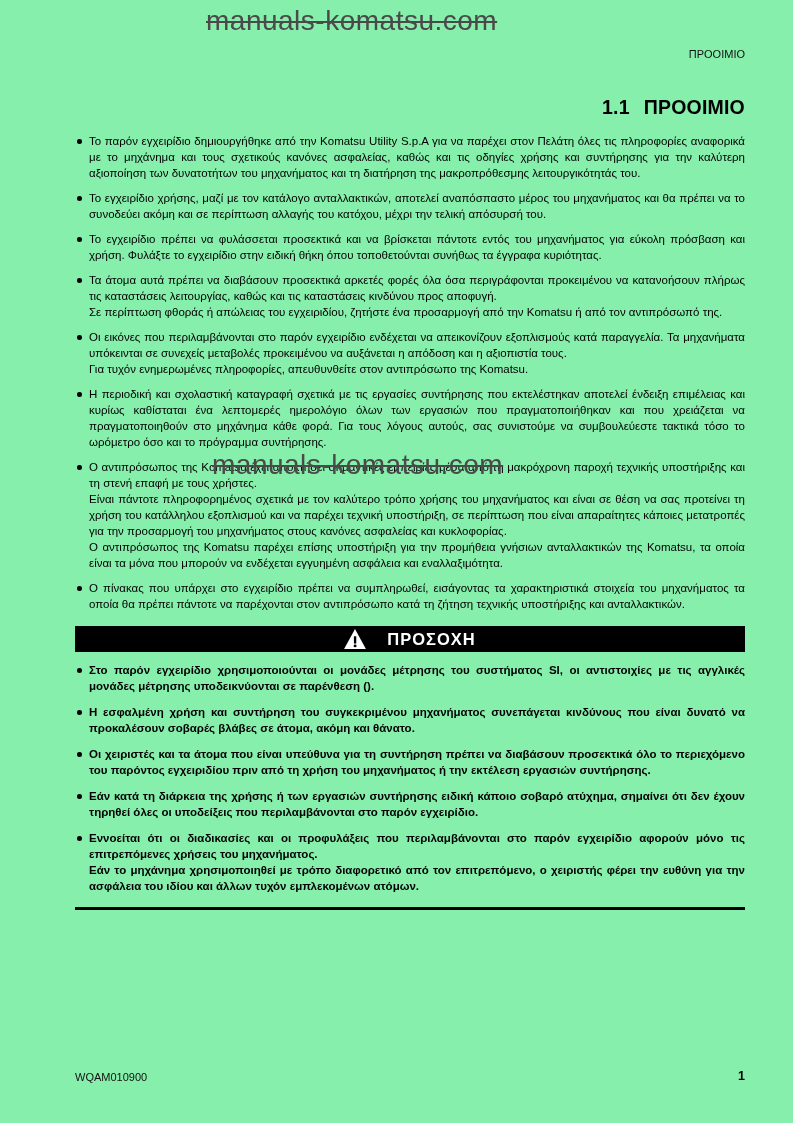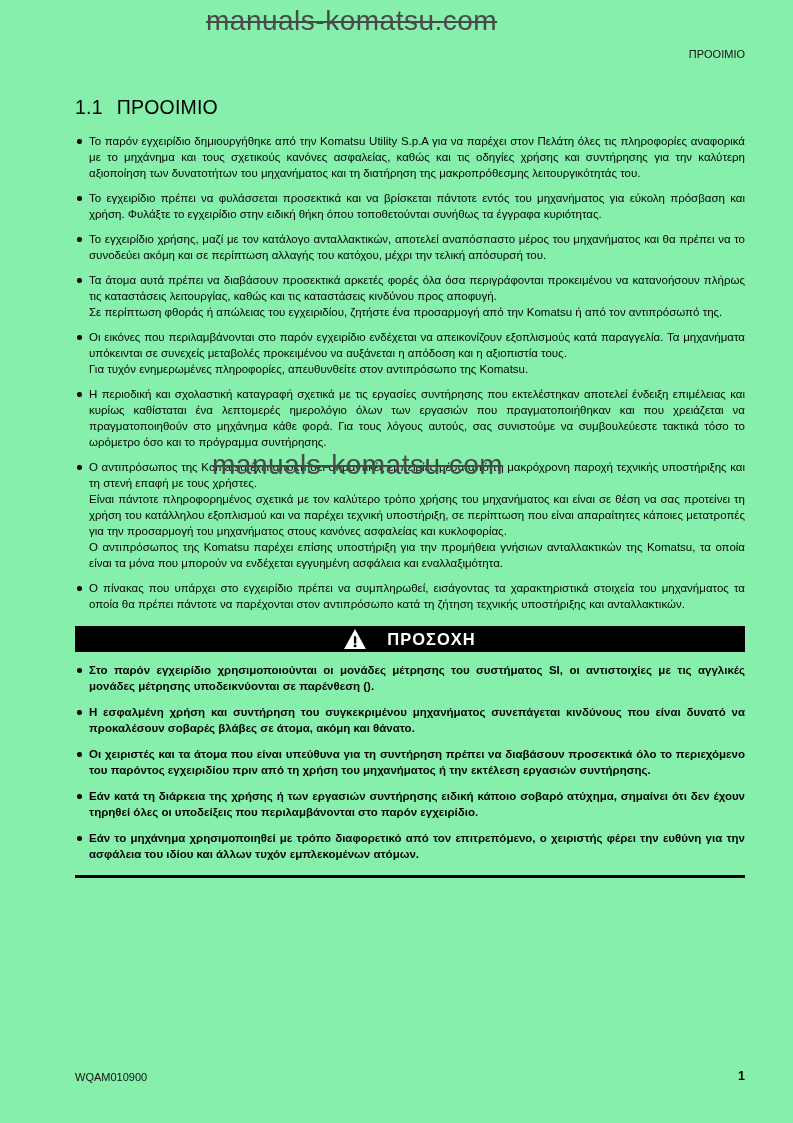--- a/index.html
+++ b/index.html
@@ -28,22 +28,23 @@
     z-index:5;
     pointer-events:none;
   }
   .watermark.top   { left:206px; top:5px; }
   .watermark.mid   { left:212px; top:449px; }
   .content {
     position:absolute; left:75px; top:96px; width:670px;
   }
   .doc-title {
     margin:0 0 14px 0;
-    font-size:19.5px; font-weight:normal;
+    font-size:19.5px; font-weight:bold;
     letter-spacing:0.2px;
+    text-align:right;
   }
   .doc-title .num { margin-right:14px; }
   ul.bullets { list-style:none; margin:0; padding:0; }
   ul.bullets > li {
     position:relative;
     padding-left:14px;
     margin-bottom:9px;
     font-size:11.5px;
     line-height:16px;
     text-align:justify;
@@ -92,24 +93,24 @@
 
     <h1 class="doc-title">
       <span class="num">1.1</span><span>ΠΡΟΟΙΜΙΟ</span>
     </h1>
 
     <ul class="bullets">
       <li>
         <p>Το παρόν εγχειρίδιο δημιουργήθηκε από την Komatsu Utility S.p.A για να παρέχει στον Πελάτη όλες τις πληροφορίες αναφορικά με το μηχάνημα και τους σχετικούς κανόνες ασφαλείας, καθώς και τις οδηγίες χρήσης και συντήρησης για την καλύτερη αξιοποίηση των δυνατοτήτων του μηχανήματος και τη διατήρηση της μακροπρόθεσμης λειτουργικότητάς του.</p>
       </li>
       <li>
-        <p>Το εγχειρίδιο πρέπει να φυλάσσεται προσεκτικά και να βρίσκεται πάντοτε εντός του μηχανήματος για εύκολη πρόσβαση και χρήση. Φυλάξτε το εγχειρίδιο στην ειδική θήκη όπου τοποθετούνται συνήθως τα έγγραφα κυριότητας.</p>
+        <p>Το εγχειρίδιο χρήσης, μαζί με τον κατάλογο ανταλλακτικών, αποτελεί αναπόσπαστο μέρος του μηχανήματος και θα πρέπει να το συνοδεύει ακόμη και σε περίπτωση αλλαγής του κατόχου, μέχρι την τελική απόσυρσή του.</p>
       </li>
       <li>
-        <p>Το εγχειρίδιο χρήσης, μαζί με τον κατάλογο ανταλλακτικών, αποτελεί αναπόσπαστο μέρος του μηχανήματος και θα πρέπει να το συνοδεύει ακόμη και σε περίπτωση αλλαγής του κατόχου, μέχρι την τελική απόσυρσή του.</p>
+        <p>Το εγχειρίδιο πρέπει να φυλάσσεται προσεκτικά και να βρίσκεται πάντοτε εντός του μηχανήματος για εύκολη πρόσβαση και χρήση. Φυλάξτε το εγχειρίδιο στην ειδική θήκη όπου τοποθετούνται συνήθως τα έγγραφα κυριότητας.</p>
       </li>
       <li>
         <p>Τα άτομα αυτά πρέπει να διαβάσουν προσεκτικά αρκετές φορές όλα όσα περιγράφονται προκειμένου να κατανοήσουν πλήρως τις καταστάσεις λειτουργίας, καθώς και τις καταστάσεις κινδύνου προς αποφυγή.</p>
         <p>Σε περίπτωση φθοράς ή απώλειας του εγχειριδίου, ζητήστε ένα προσαρμογή από την Komatsu ή από τον αντιπρόσωπό της.</p>
       </li>
       <li>
         <p>Οι εικόνες που περιλαμβάνονται στο παρόν εγχειρίδιο ενδέχεται να απεικονίζουν εξοπλισμούς κατά παραγγελία. Τα μηχανήματα υπόκεινται σε συνεχείς μεταβολές προκειμένου να αυξάνεται η απόδοση και η αξιοπιστία τους.</p>
         <p>Για τυχόν ενημερωμένες πληροφορίες, απευθυνθείτε στον αντιπρόσωπο της Komatsu.</p>
       </li>
       <li>
@@ -143,20 +144,21 @@
       <li>
         <p>Η εσφαλμένη χρήση και συντήρηση του συγκεκριμένου μηχανήματος συνεπάγεται κινδύνους που είναι δυνατό να προκαλέσουν σοβαρές βλάβες σε άτομα, ακόμη και θάνατο.</p>
       </li>
       <li>
         <p>Οι χειριστές και τα άτομα που είναι υπεύθυνα για τη συντήρηση πρέπει να διαβάσουν προσεκτικά όλο το περιεχόμενο του παρόντος εγχειριδίου πριν από τη χρήση του μηχανήματος ή την εκτέλεση εργασιών συντήρησης.</p>
       </li>
       <li>
         <p>Εάν κατά τη διάρκεια της χρήσης ή των εργασιών συντήρησης ειδική κάποιο σοβαρό ατύχημα, σημαίνει ότι δεν έχουν τηρηθεί όλες οι υποδείξεις που περιλαμβάνονται στο παρόν εγχειρίδιο.</p>
       </li>
       <li>
+        <p>Εννοείται ότι οι διαδικασίες και οι προφυλάξεις που περιλαμβάνονται στο παρόν εγχειρίδιο αφορούν μόνο τις επιτρεπόμενες χρήσεις του μηχανήματος.</p>
         <p>Εάν το μηχάνημα χρησιμοποιηθεί με τρόπο διαφορετικό από τον επιτρεπόμενο, ο χειριστής φέρει την ευθύνη για την ασφάλεια του ιδίου και άλλων τυχόν εμπλεκομένων ατόμων.</p>
       </li>
     </ul>
 
     <div class="caution-divider"></div>
 
   </div>
 
   <div class="watermark mid">manuals-komatsu.com</div>
 

